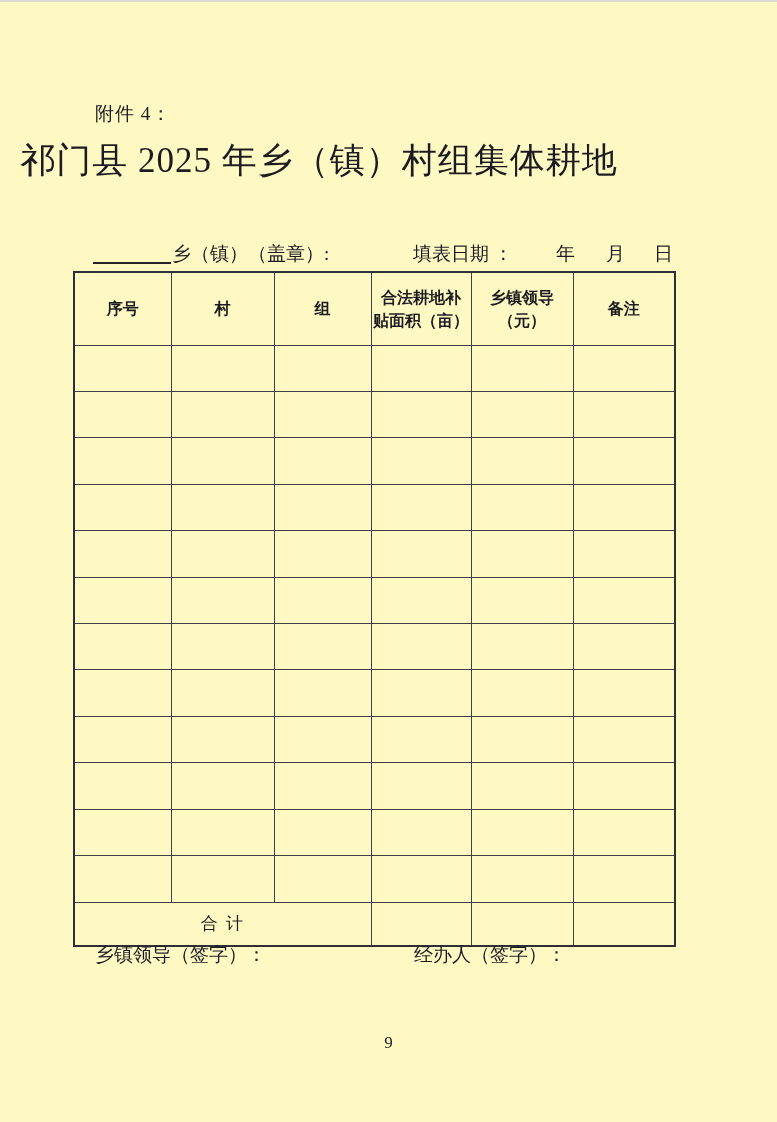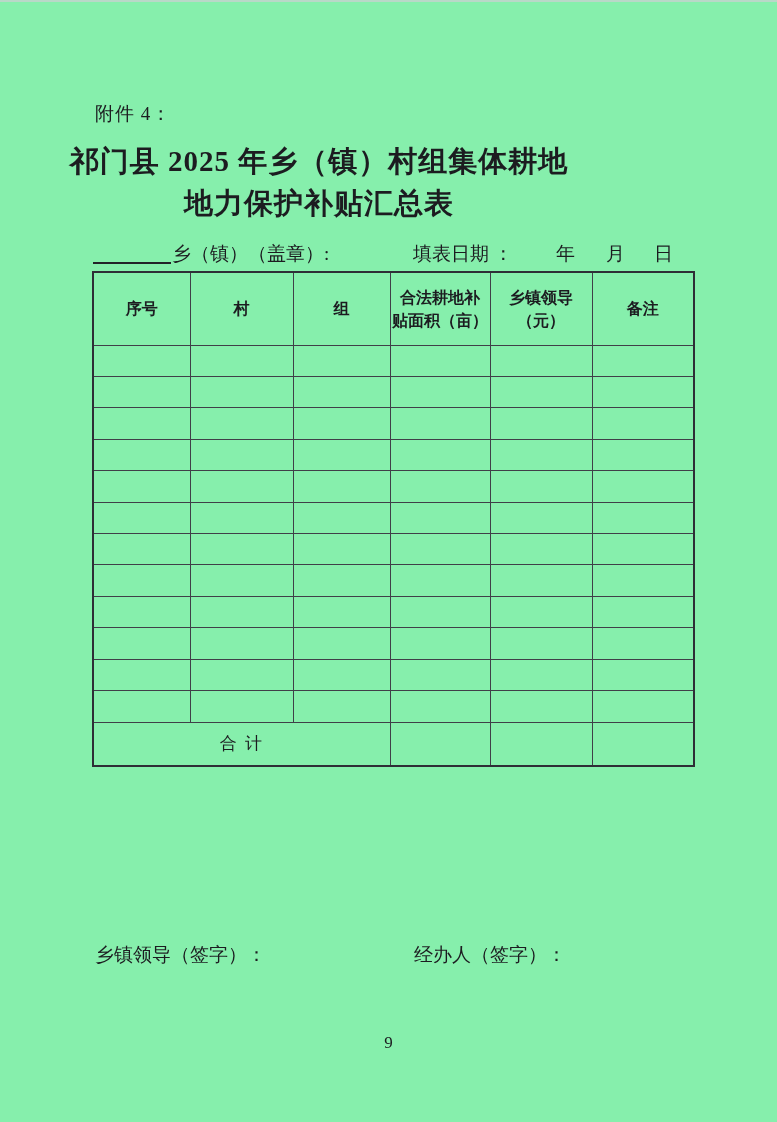--- a/index.html
+++ b/index.html
@@ -1,55 +1,55 @@
 <!DOCTYPE html>
 <html><head>
 <meta charset="utf-8">
 <style>
   html, body { margin: 0; padding: 0; background: #e8e8ea; }
   .page {
     position: relative;
     width: 777px;
     height: 1122px;
     margin: 0 auto;
-    background: #86efac;
+    background: #fef9c3;
     font-family: "Liberation Serif", "DejaVu Serif", serif;
     color: #1c1c20;
     overflow: hidden;
   }
   .scan-edge-top {
     position: absolute; left: 0; top: 0; width: 777px; height: 2px;
     background: #cfcfd4; opacity: .7;
   }
   .attachment-label {
     position: absolute; left: 95px; top: 101px;
     font-size: 19px; letter-spacing: 1px;
   }
   .doc-title {
     position: absolute; left: 0; top: 140px; width: 638px;
-    text-align: center; font-size: 29px; font-weight: bold;
+    text-align: center; font-size: 35px; font-weight: normal;
     line-height: 42px; letter-spacing: 1px;
   }
   .form-header-row {
     position: absolute; left: 0; top: 241px; width: 667px; height: 28px;
     font-size: 19px;
   }
   .stamp-blank {
     position: absolute; left: 93px; top: 0; width: 78px; height: 21px;
     border-bottom: 2px solid #232328;
   }
   .stamp-label { position: absolute; left: 172px; top: 0; }
   .date-label  { position: absolute; left: 413px; top: 0; }
   .year-label  { position: absolute; left: 556px; top: 0; }
   .month-label { position: absolute; left: 606px; top: 0; }
   .day-label   { position: absolute; left: 654px; top: 0; }
 
   table.summary-table {
-    position: absolute; left: 92px; top: 271px;
-    width: 601px; height: 496px;
+    position: absolute; left: 73px; top: 271px;
+    width: 601px; height: 676px;
     border-collapse: collapse; table-layout: fixed;
     border: 2px solid #2e2e36;
   }
   table.summary-table th, table.summary-table td {
     border: 1px solid #3f3f48;
     padding: 0;
     text-align: center;
     vertical-align: middle;
   }
   table.summary-table thead tr { height: 73px; }
@@ -75,21 +75,20 @@
 </head>
 <body>
 
 <div class="page">
   <div class="scan-edge-top"></div>
 
   <div class="attachment-label">附件 4：</div>
 
   <div class="doc-title">
     <div>祁门县 2025 年乡（镇）村组集体耕地</div>
-    <div>地力保护补贴汇总表</div>
   </div>
 
   <div class="form-header-row">
     <span class="stamp-blank"></span>
     <span class="stamp-label">乡（镇）（盖章）:</span>
     <span class="date-label">填表日期 ：</span>
     <span class="year-label">年</span>
     <span class="month-label">月</span>
     <span class="day-label">日</span>
   </div>

